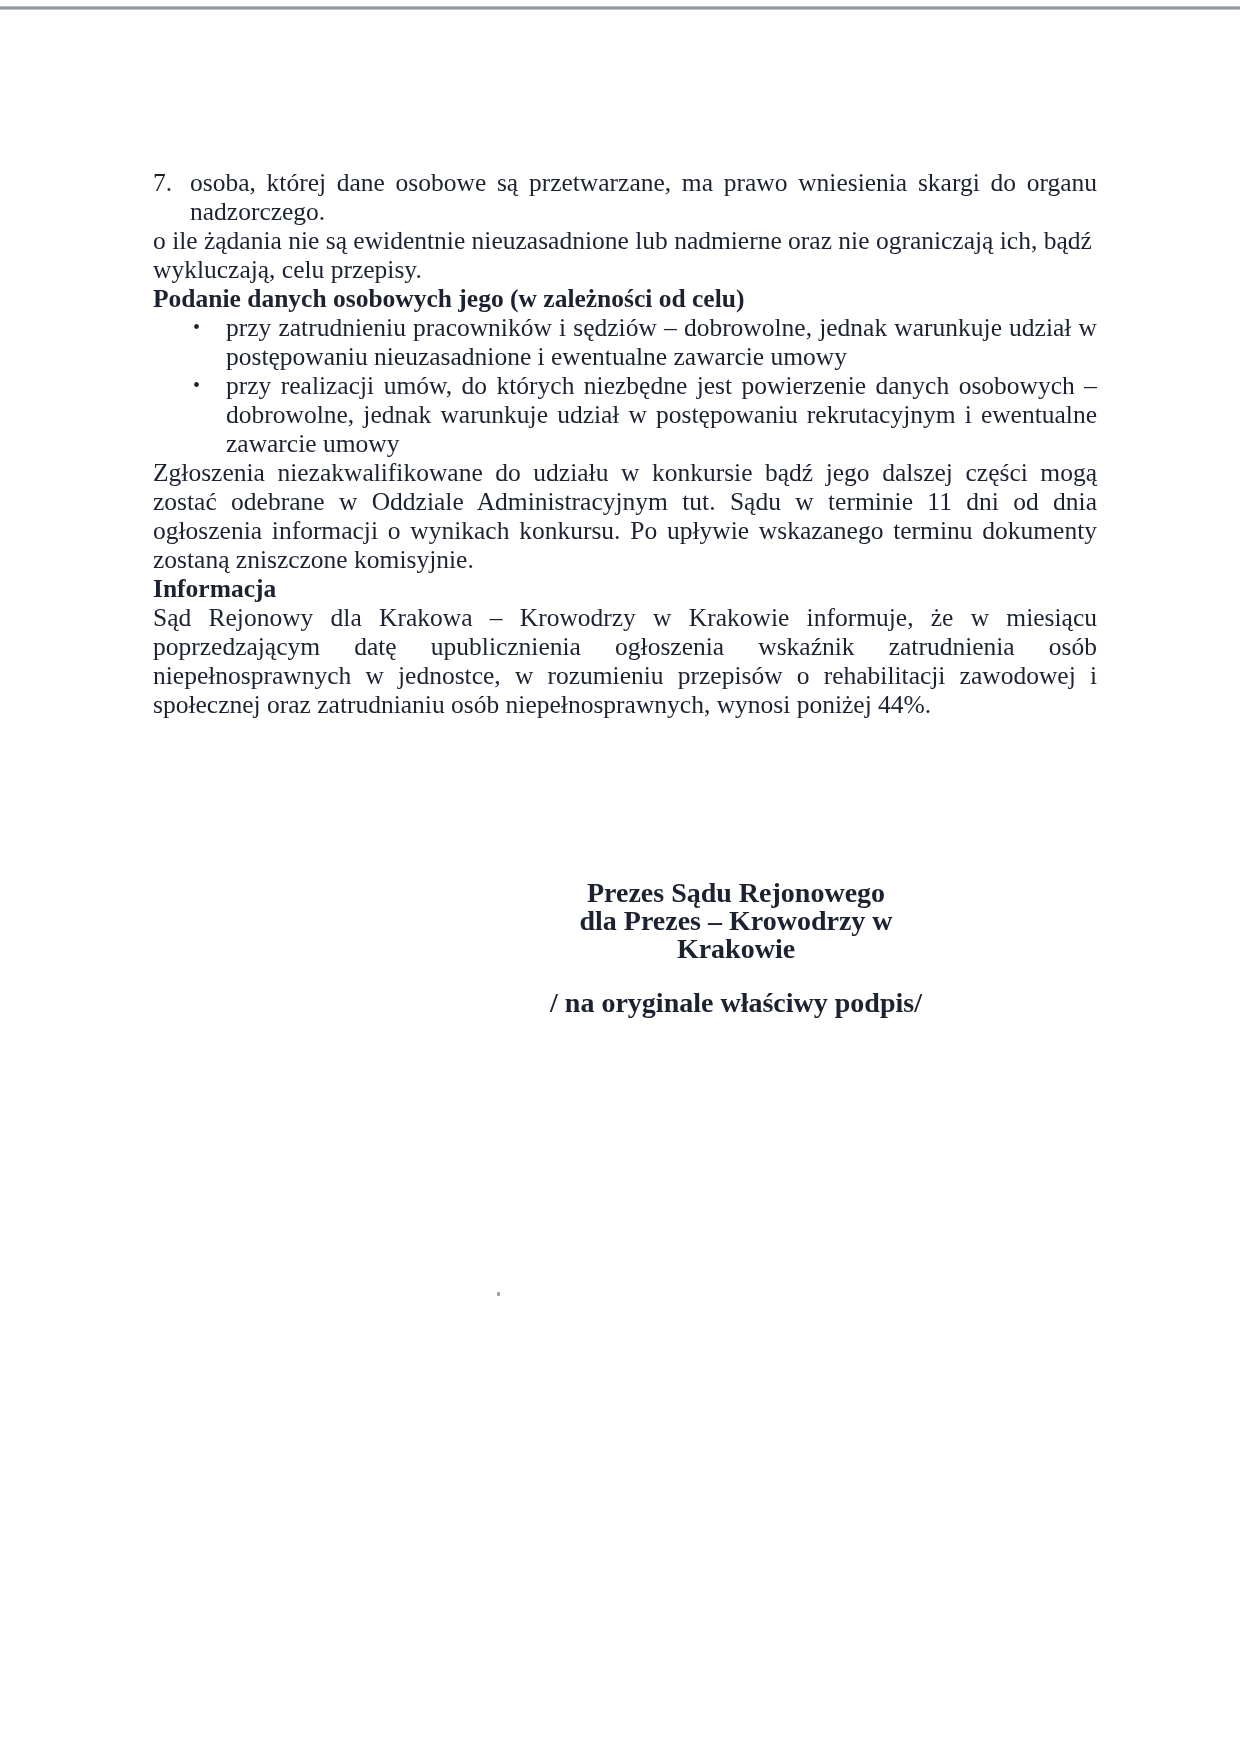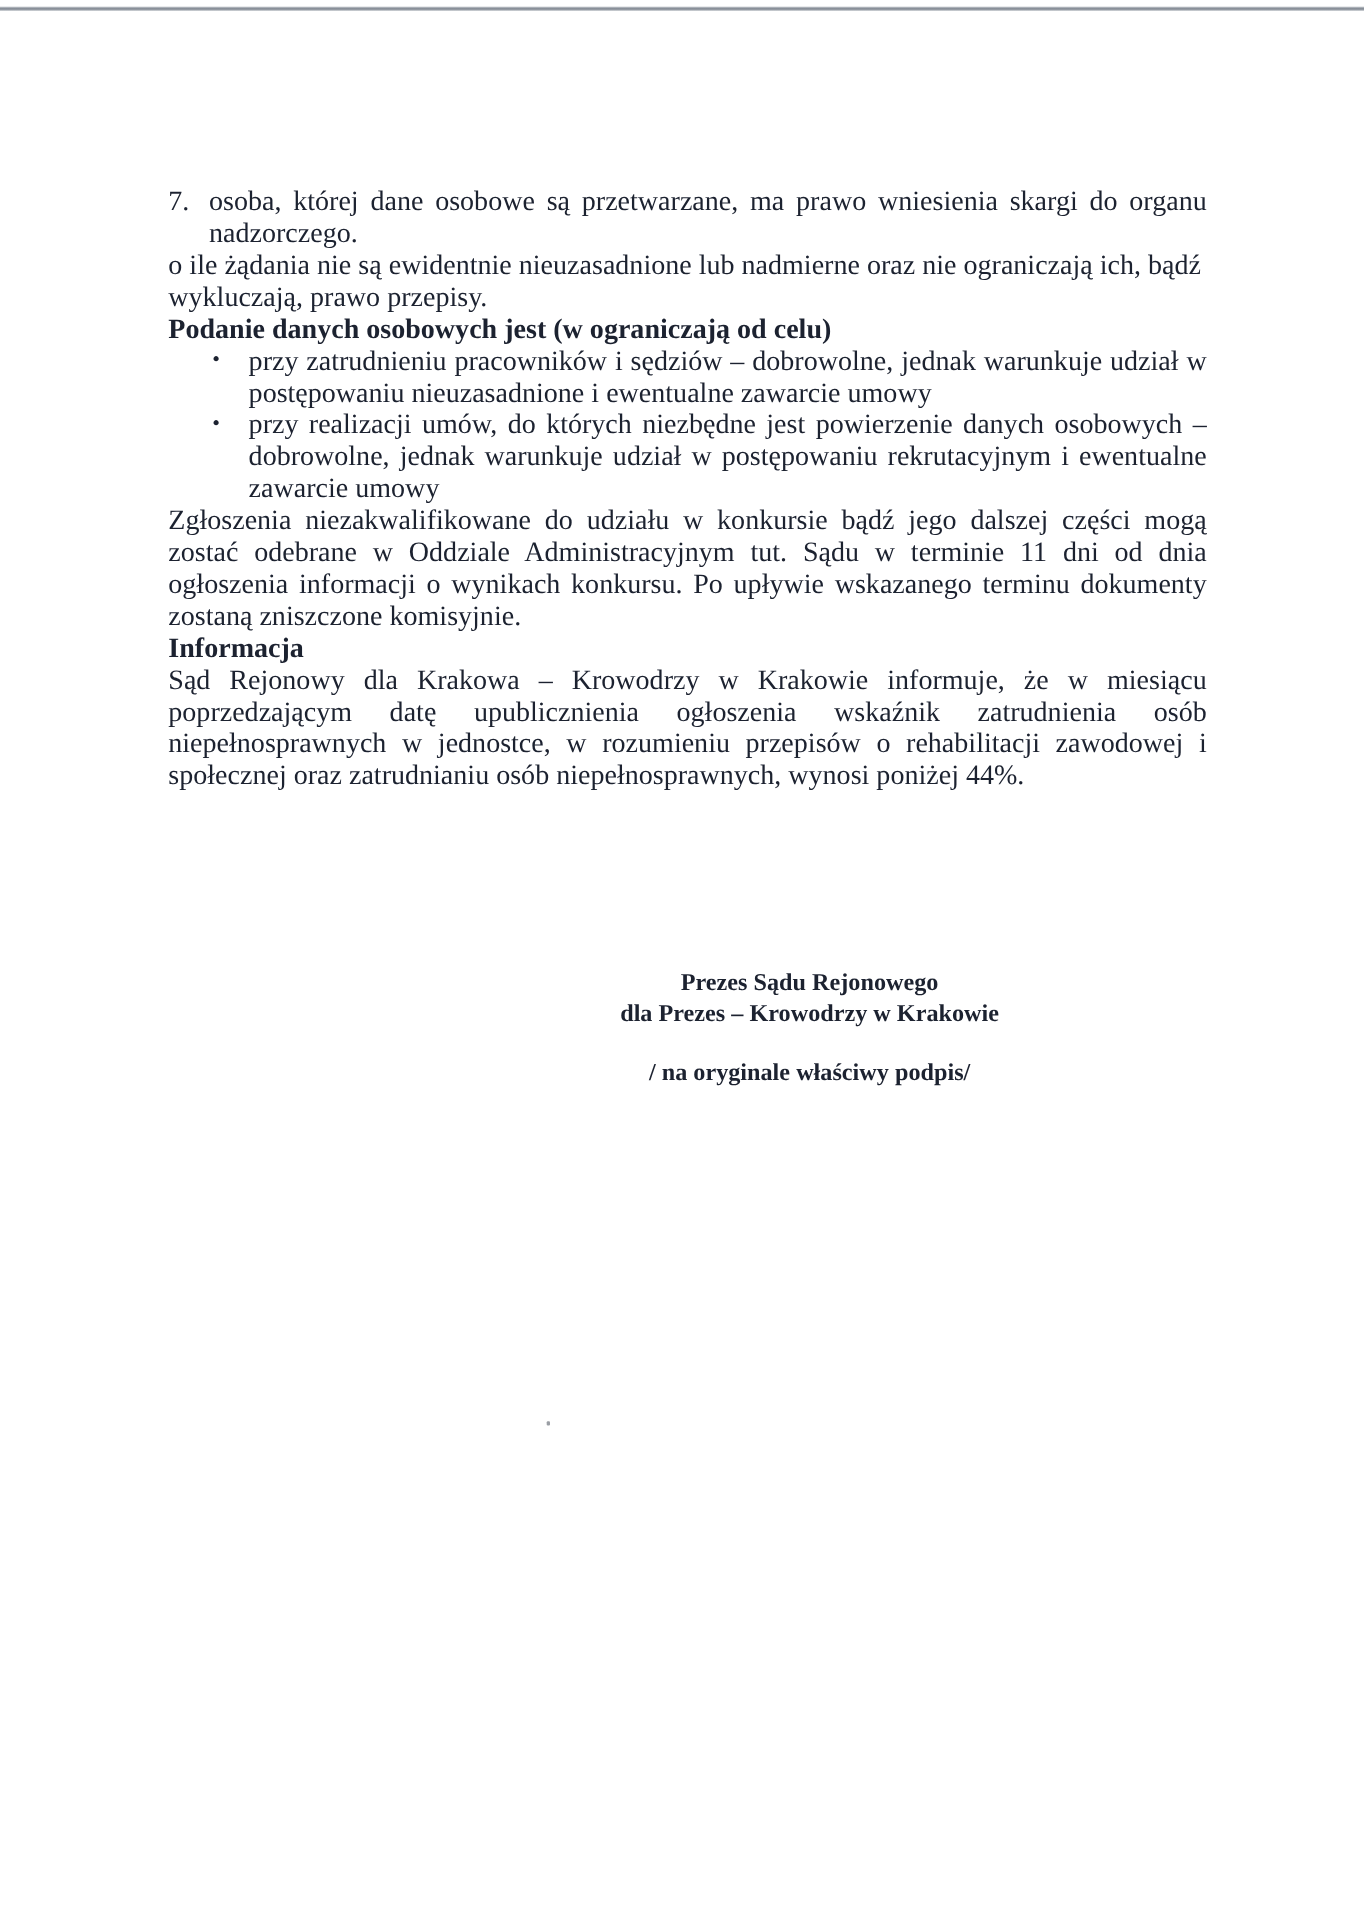--- a/index.html
+++ b/index.html
@@ -82,42 +82,42 @@
       flex: 1;
       text-align: justify;
     }
     .signature {
       position: absolute;
       left: 520px;
       top: 879px;
       width: 432px;
       text-align: center;
       font-weight: bold;
-      font-size: 22px;
+      font-size: 28px;
       line-height: 28px;
     }
     .signature .gap {
       height: 26px;
     }
   </style>
 </head>
 <body>
 
 <div class="scan-edge"></div>
 
 <div class="body-text">
 
   <div class="numbered">
     <span class="num">7.</span>
     <span class="txt">osoba, której dane osobowe są przetwarzane, ma prawo wniesienia skargi do organu nadzorczego.</span>
   </div>
 
-  <p class="para left">o ile żądania nie są ewidentnie nieuzasadnione lub nadmierne oraz nie ograniczają ich, bądź wykluczają, prawo przepisy.</p>
+  <p class="para left">o ile żądania nie są ewidentnie nieuzasadnione lub nadmierne oraz nie ograniczają ich, bądź wykluczają, celu przepisy.</p>
 
-  <p class="heading">Podanie danych osobowych jest (w ograniczają od celu)</p>
+  <p class="heading">Podanie danych osobowych jego (w zależności od celu)</p>
 
   <ul class="bullets">
     <li>
       <span class="bullet">•</span>
       <span class="txt">przy zatrudnieniu pracowników i sędziów – dobrowolne, jednak warunkuje udział w postępowaniu nieuzasadnione i ewentualne zawarcie umowy</span>
     </li>
     <li>
       <span class="bullet">•</span>
       <span class="txt">przy realizacji umów, do których niezbędne jest powierzenie danych osobowych – dobrowolne, jednak warunkuje udział w postępowaniu rekrutacyjnym i ewentualne zawarcie umowy</span>
     </li>

